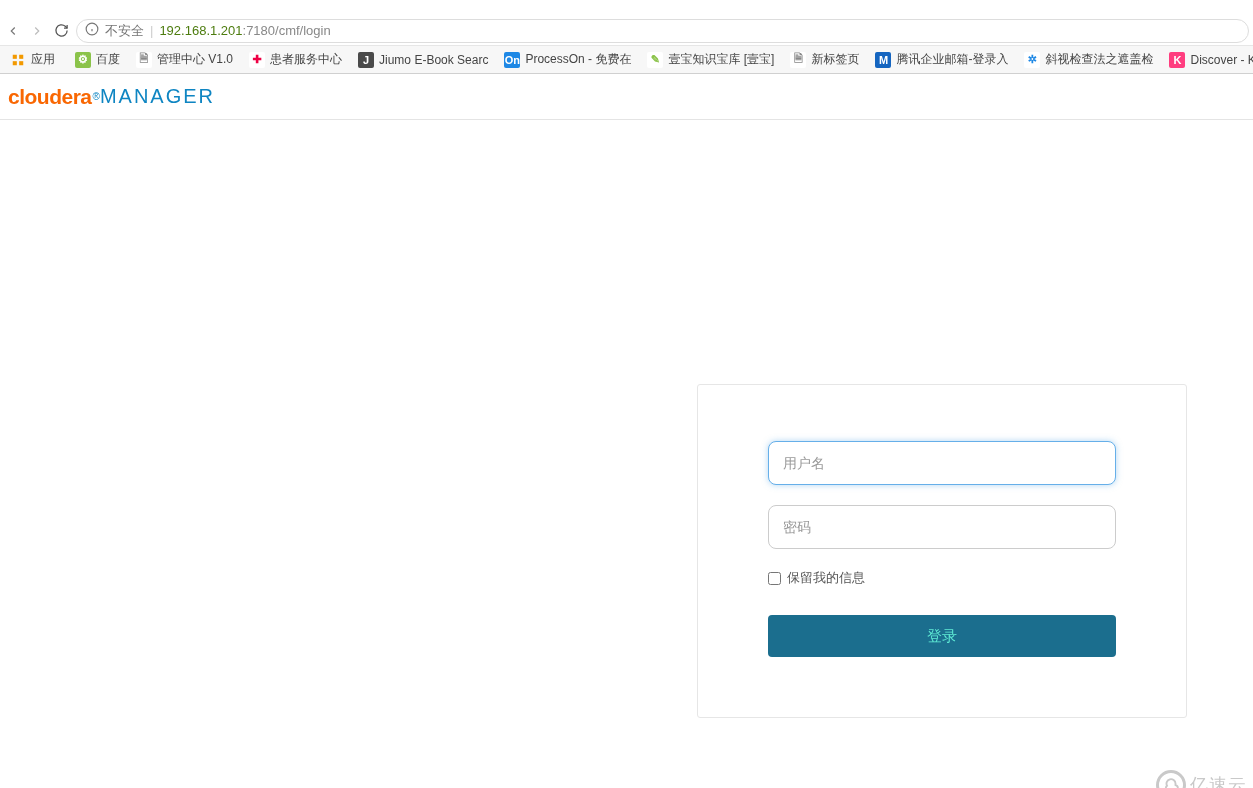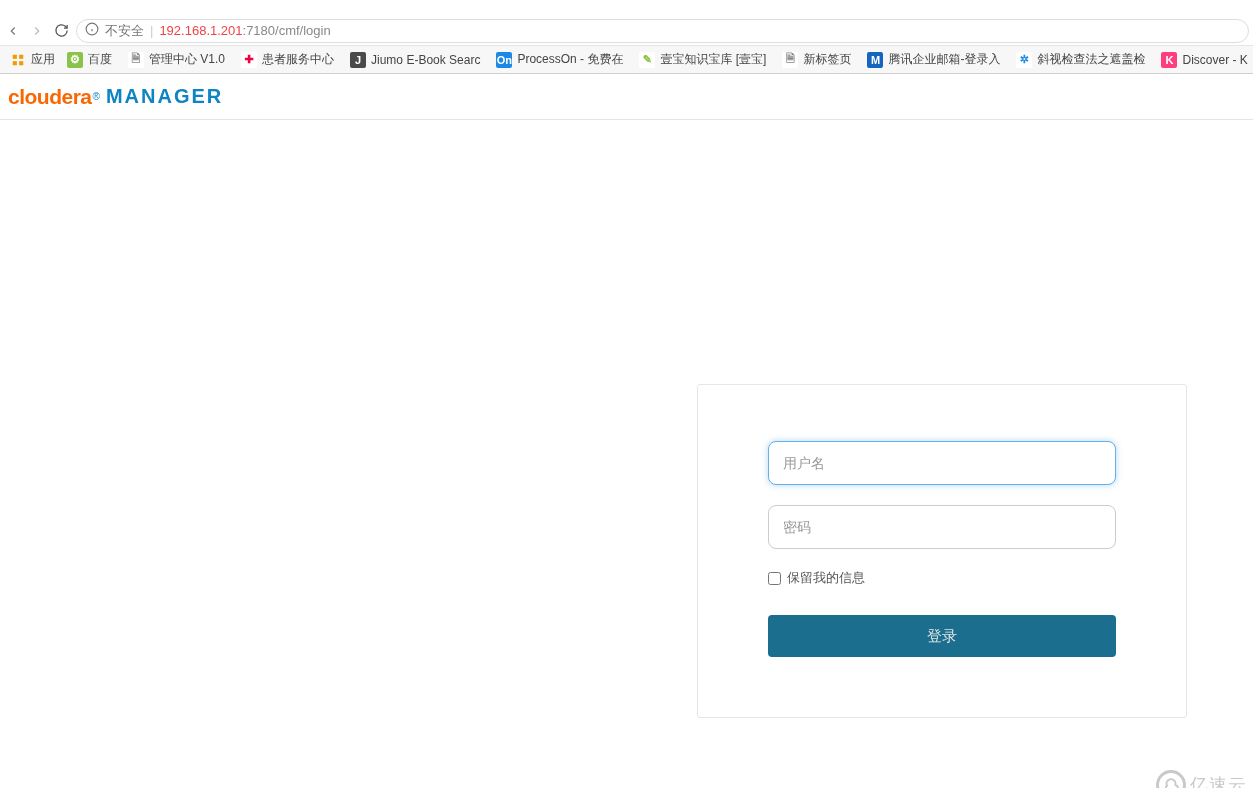--- a/index.html
+++ b/index.html
@@ -40,32 +40,32 @@
       display: flex;
       align-items: center;
       padding: 0 8px;
       gap: 6px;
       color: #555;
       font-size: 13px;
       background: #fff;
     }
     .omnibox .sec-label { color:#777; white-space: nowrap; }
     .omnibox .sep { color:#ccc; }
-    .url-host { color:#ef4444; }
+    .url-host { color:#4d7c0f; }
     .url-rest { color:#888; }
 
     
     .bookmarks-bar {
       display: flex;
       align-items: center;
       height: 28px;
       padding: 0 4px;
       background: #f7f7f7;
       border-bottom: 1px solid #d0d0d0;
-      gap: 0;
+      gap: 8px;
       overflow: hidden;
       white-space: nowrap;
     }
     .bm-item {
       display: flex;
       align-items: center;
       gap: 5px;
       padding: 3px 6px;
       border-radius: 3px;
       color: #444;
@@ -91,23 +91,22 @@
     .brand { display:flex; align-items:center; font-family: Arial, sans-serif;}
     .brand .orange {
       color: #f96702;
       font-size: 21px;
       font-weight: bold;
       letter-spacing: -0.5px;
     }
     .brand .blue {
       color: #0e85c2;
       font-size: 20px;
-      font-weight: 700;
+      font-weight: 400;
       letter-spacing: 2px;
-      margin-left: 6px;
     }
     .brand .reg { color:#0e85c2; font-size:10px; vertical-align: top; margin-left:1px;}
 
     
     .content {
       position: relative;
       width: 100%;
       height: calc(100% - 30px - 28px - 46px);
       background: #fff;
     }
@@ -149,21 +148,21 @@
       color: #555;
       font-size: 13px;
     }
     .remember-row input[type=checkbox] { width:13px; height:13px; }
 
     .login-btn {
       display: block;
       width: 100%;
       height: 42px;
       background: #1b6e8e;
-      color: #e5e5e5;
+      color: #5eead4;
       border: none;
       border-radius: 4px;
       font-size: 15px;
       cursor: pointer;
       font-family: inherit;
     }
 
     
     .watermark {
       position: absolute;

